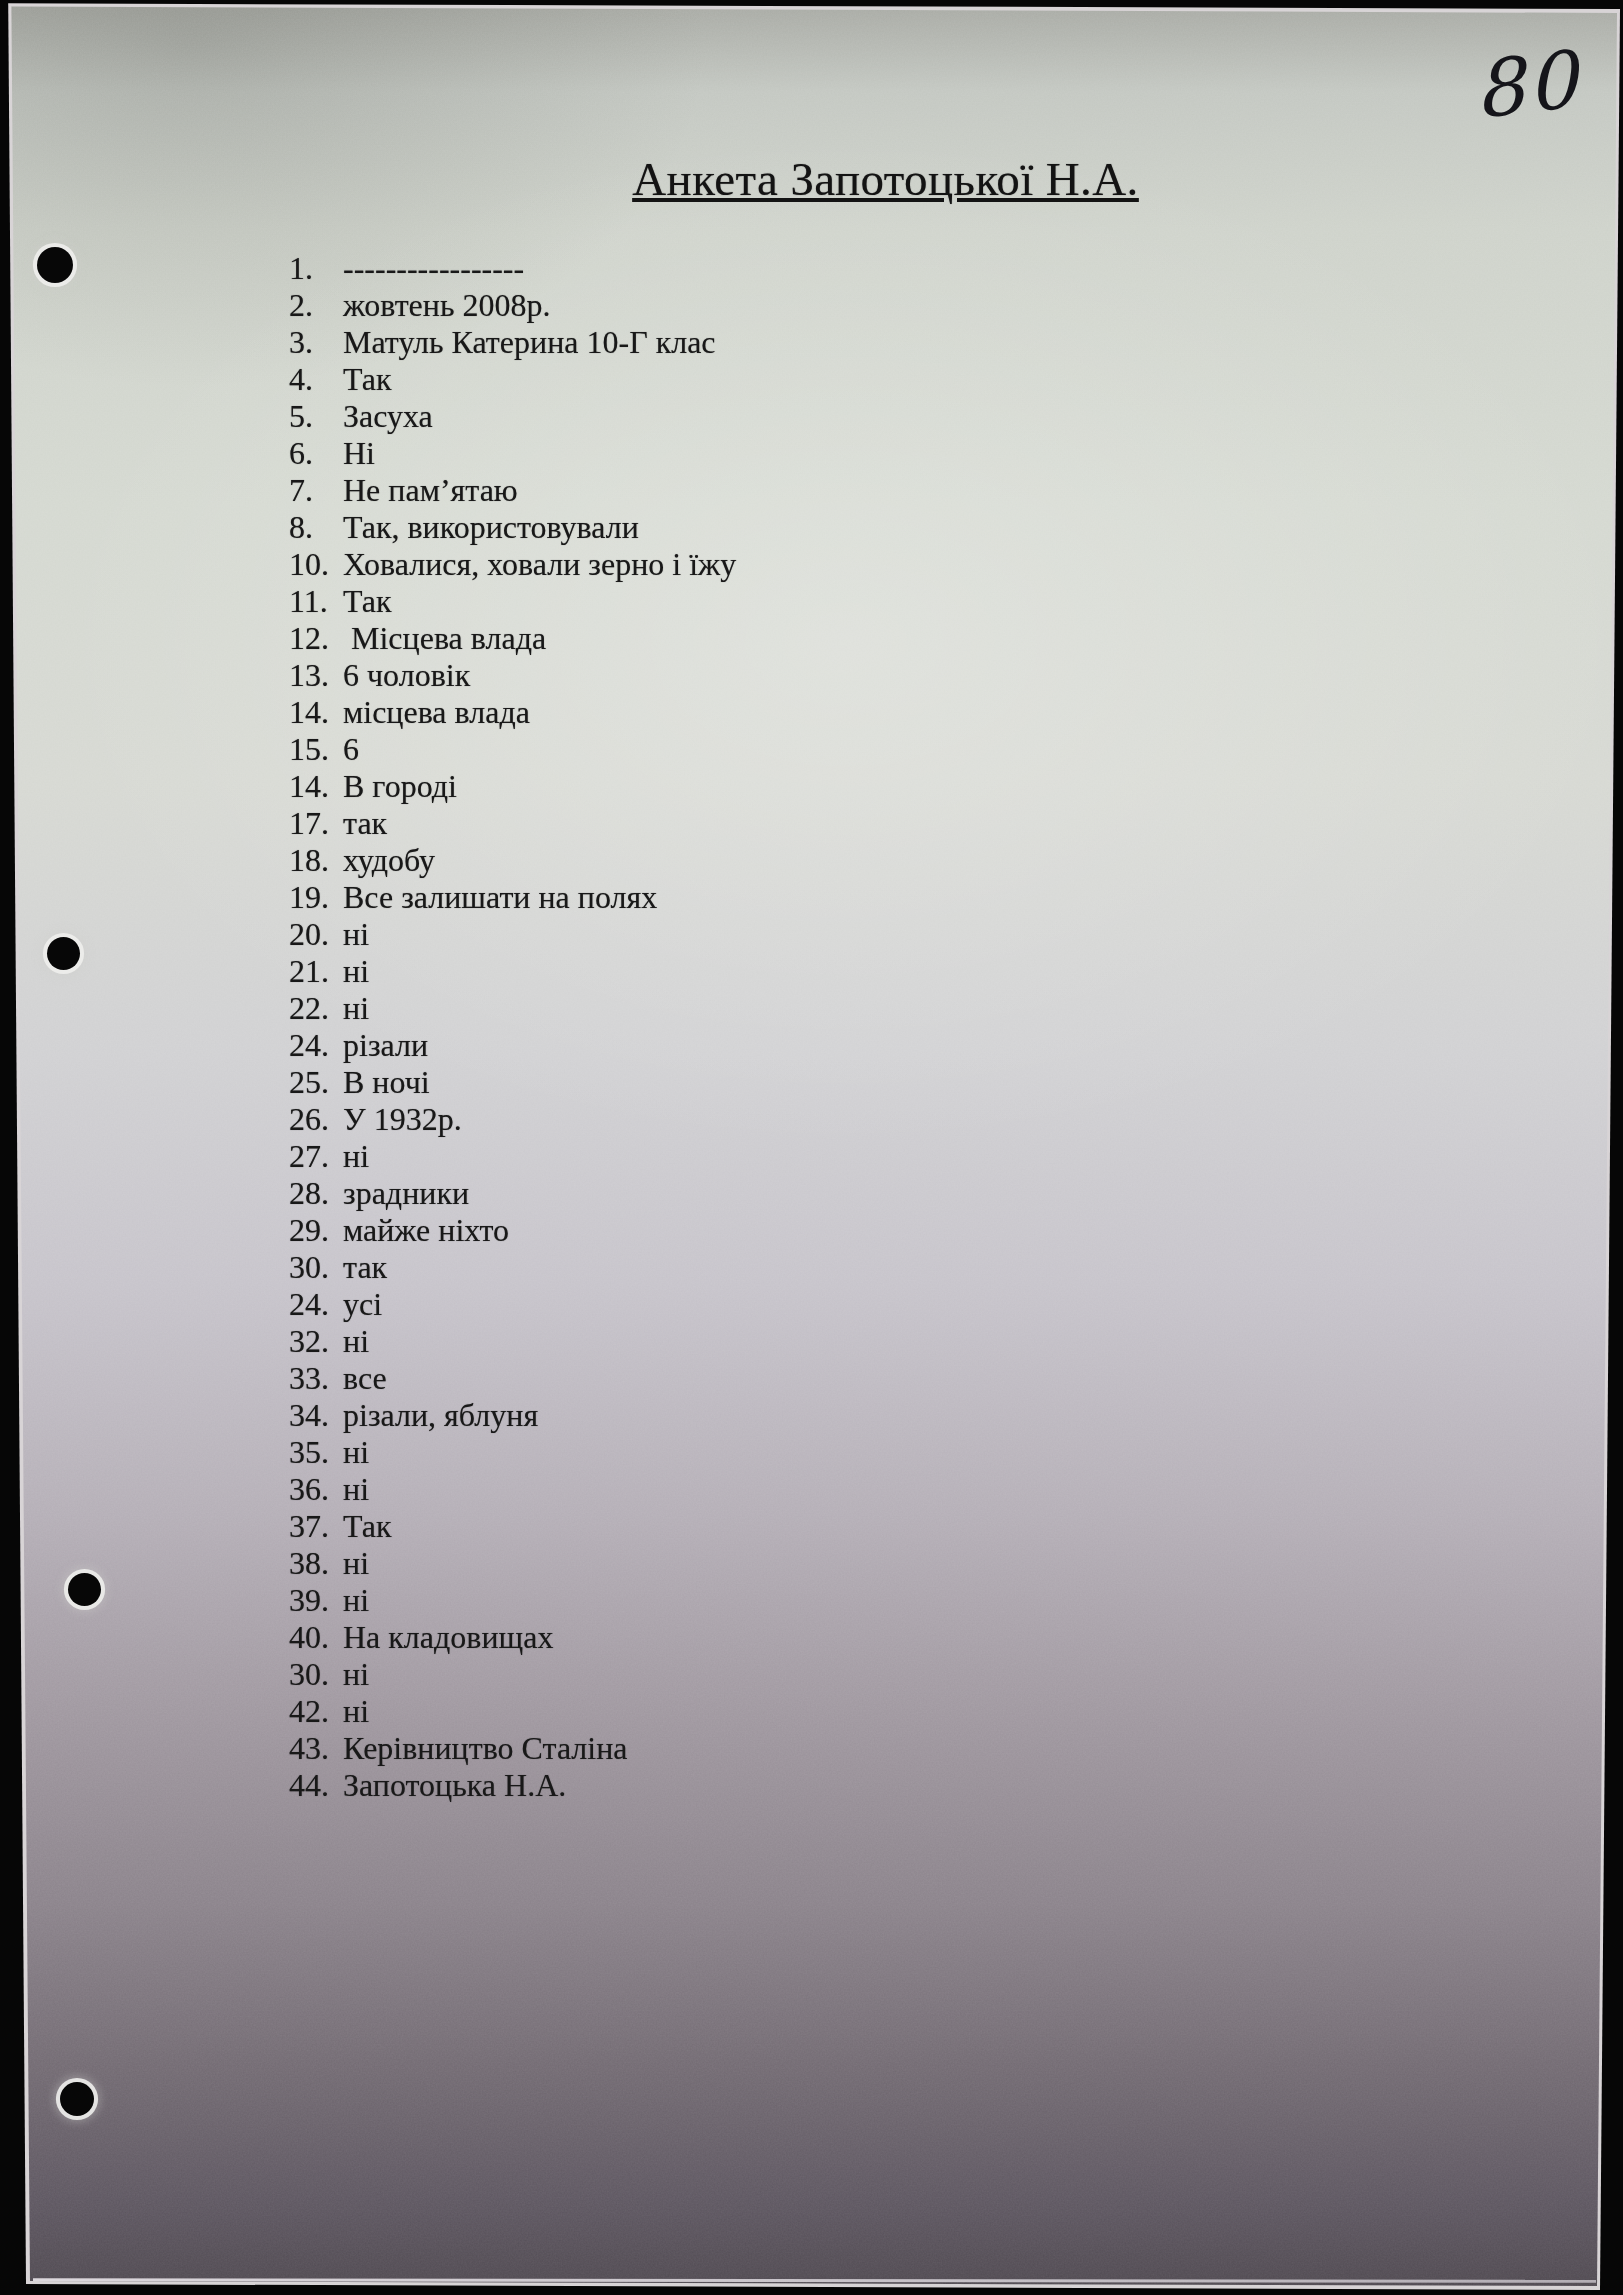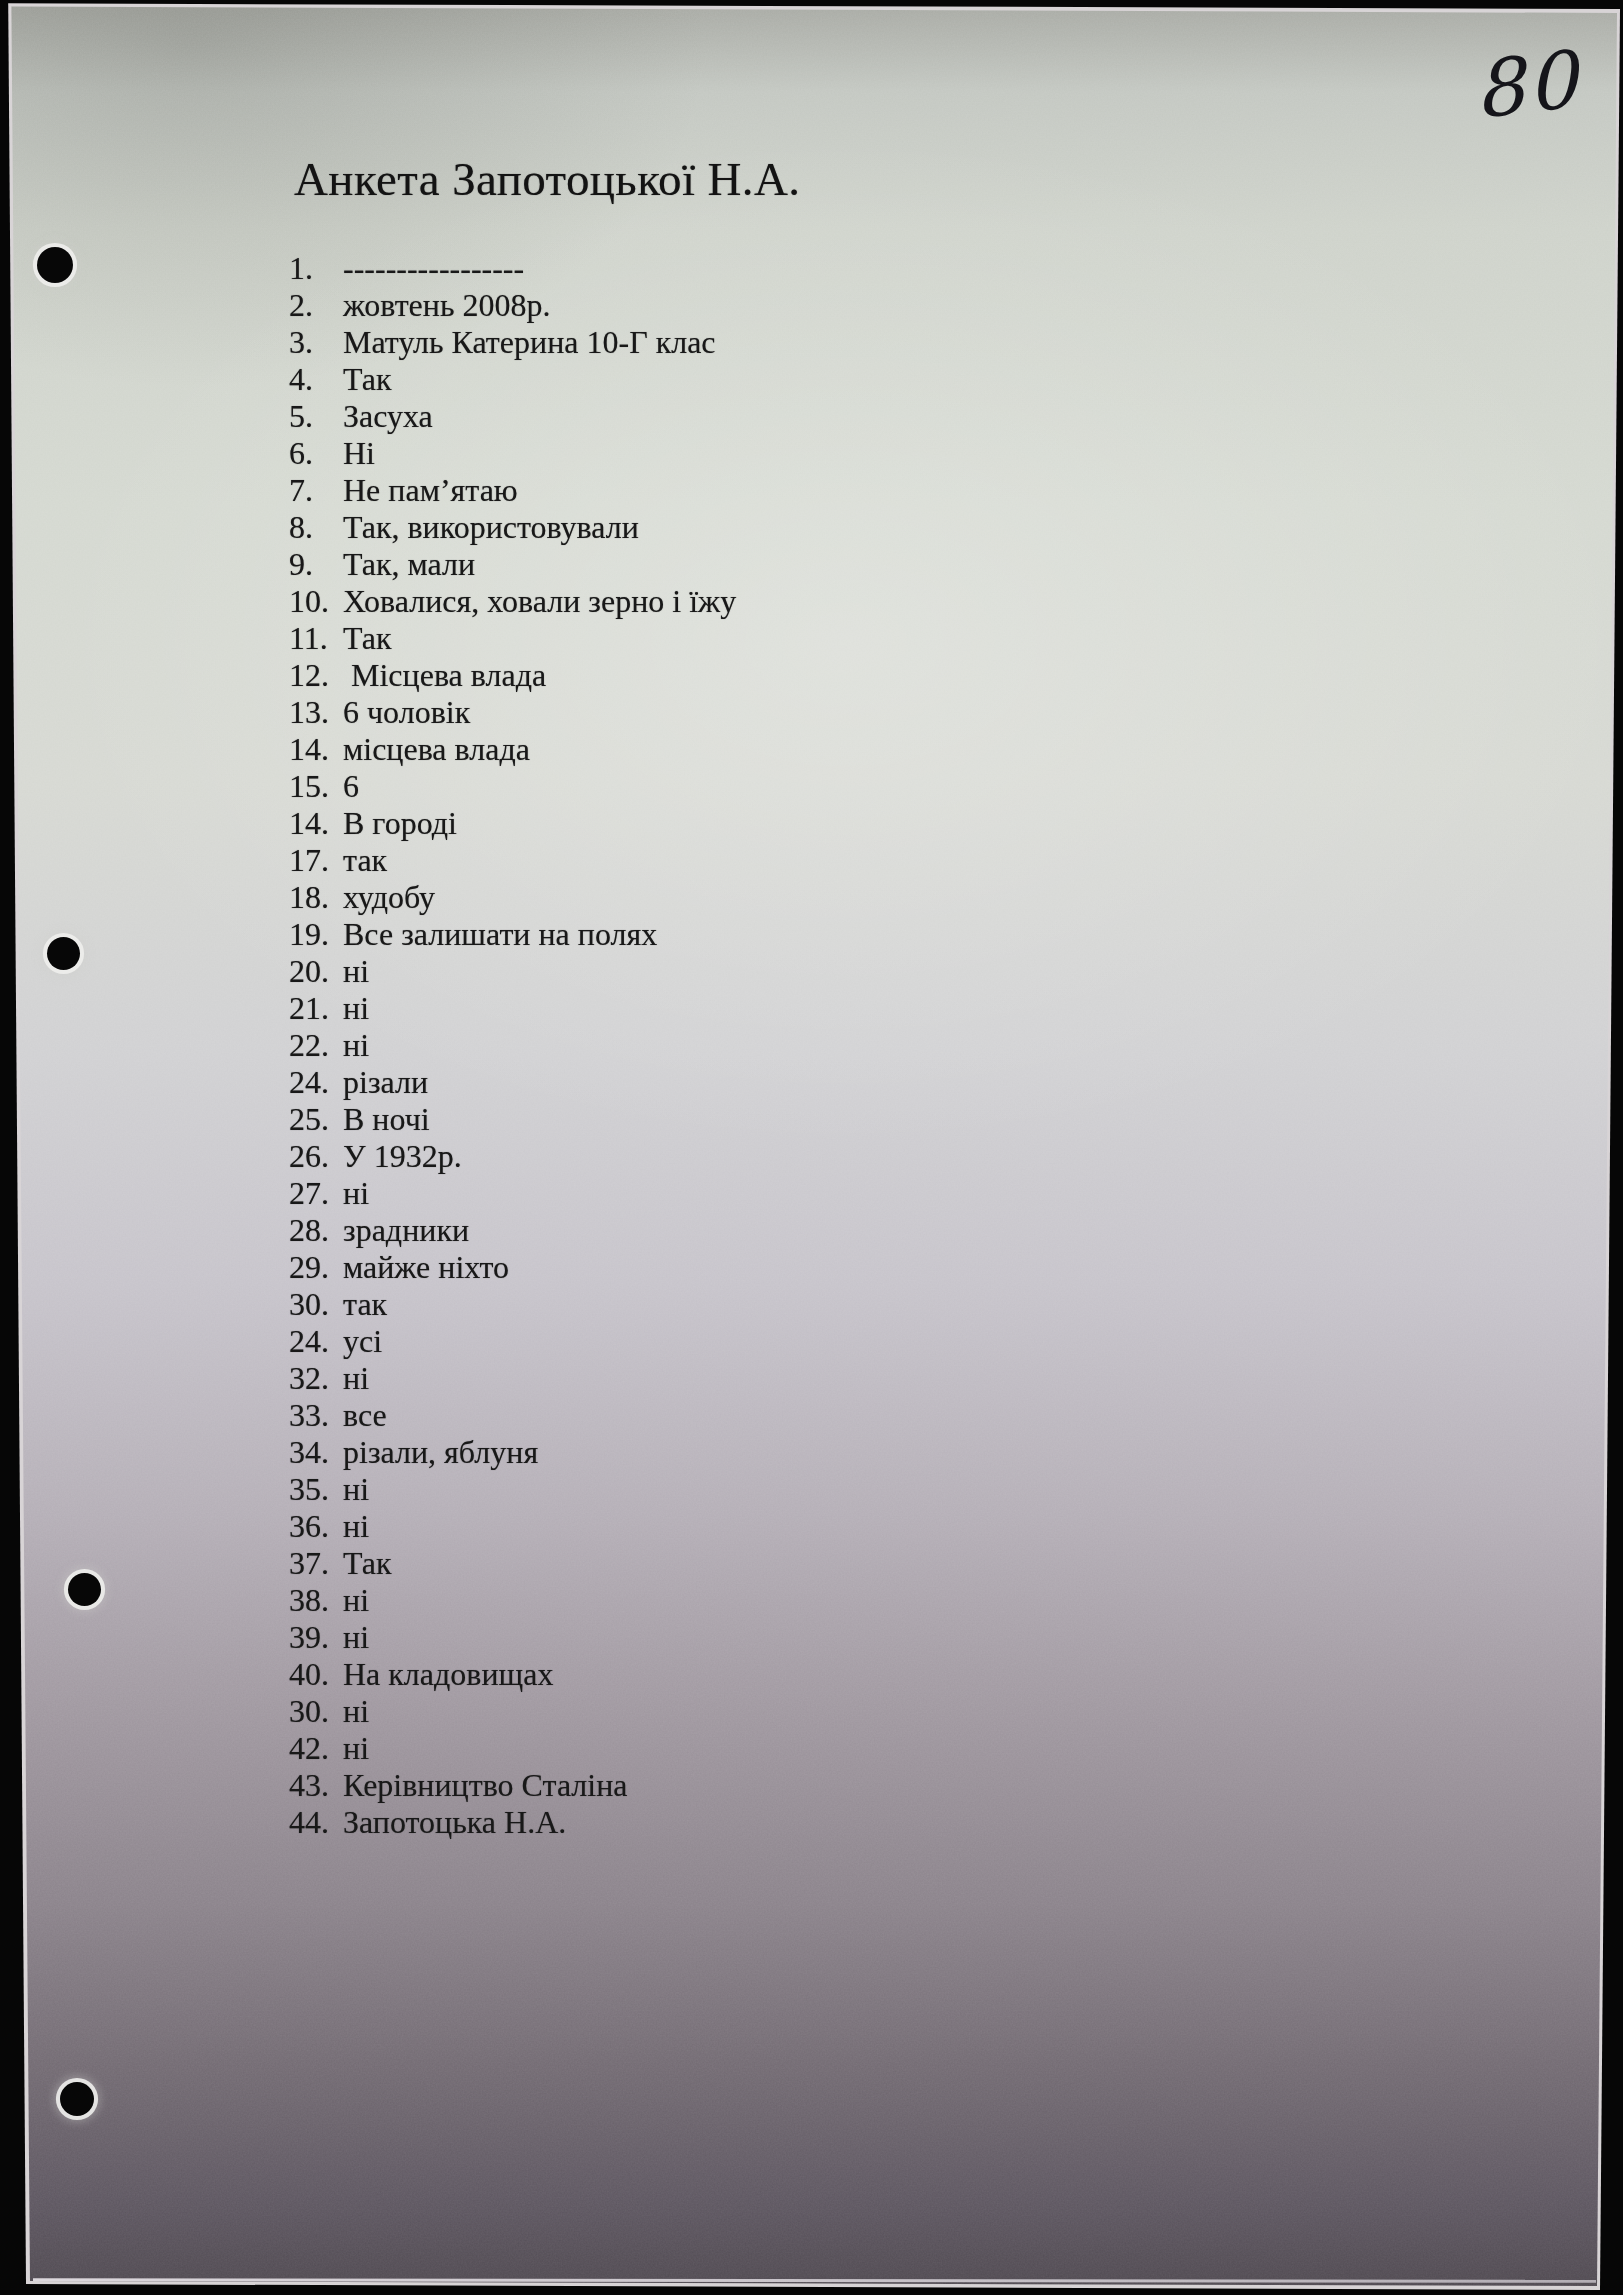--- a/index.html
+++ b/index.html
@@ -48,26 +48,27 @@
     font-size:78px;
     color:#15151a;
     transform:rotate(-7deg) skewX(-6deg);
     letter-spacing:3.3px;
     text-align:center;
   }
   .title{
     position:absolute;
     left:294px;top:152px;width:1183px;
     margin:0;
-    text-align:left;
+    text-align:center;
     font-size:47px;
     font-weight:500;
     color:#131313;
     letter-spacing:0.4px;
     text-shadow:0 0 1.1px rgba(25,25,25,0.55);
+    text-decoration:underline;
   }
   .answers{
     position:absolute;
     left:289px;top:250px;width:1183px;
     margin:0;padding:0;
     list-style:none;
     font-size:32px;
     line-height:37px;
     color:#181818;
     text-shadow:0 0 1px rgba(25,25,25,0.5);
@@ -112,21 +113,20 @@
 
     <ol class="answers">
         <li class="item"><span class="num">1.</span><span class="txt">-----------------</span></li>
         <li class="item"><span class="num">2.</span><span class="txt">жовтень 2008р.</span></li>
         <li class="item"><span class="num">3.</span><span class="txt">Матуль Катерина 10-Г клас</span></li>
         <li class="item"><span class="num">4.</span><span class="txt">Так</span></li>
         <li class="item"><span class="num">5.</span><span class="txt">Засуха</span></li>
         <li class="item"><span class="num">6.</span><span class="txt">Ні</span></li>
         <li class="item"><span class="num">7.</span><span class="txt">Не пам’ятаю</span></li>
         <li class="item"><span class="num">8.</span><span class="txt">Так, використовували</span></li>
-        <li class="item"><span class="num">9.</span><span class="txt">Так, мали</span></li>
         <li class="item"><span class="num">10.</span><span class="txt">Ховалися, ховали зерно і їжу</span></li>
         <li class="item"><span class="num">11.</span><span class="txt">Так</span></li>
         <li class="item"><span class="num">12.</span><span class="txt"> Місцева влада</span></li>
         <li class="item"><span class="num">13.</span><span class="txt">6 чоловік</span></li>
         <li class="item"><span class="num">14.</span><span class="txt">місцева влада</span></li>
         <li class="item"><span class="num">15.</span><span class="txt">6</span></li>
         <li class="item"><span class="num">14.</span><span class="txt">В городі</span></li>
         <li class="item"><span class="num">17.</span><span class="txt">так</span></li>
         <li class="item"><span class="num">18.</span><span class="txt">худобу</span></li>
         <li class="item"><span class="num">19.</span><span class="txt">Все залишати на полях</span></li>

